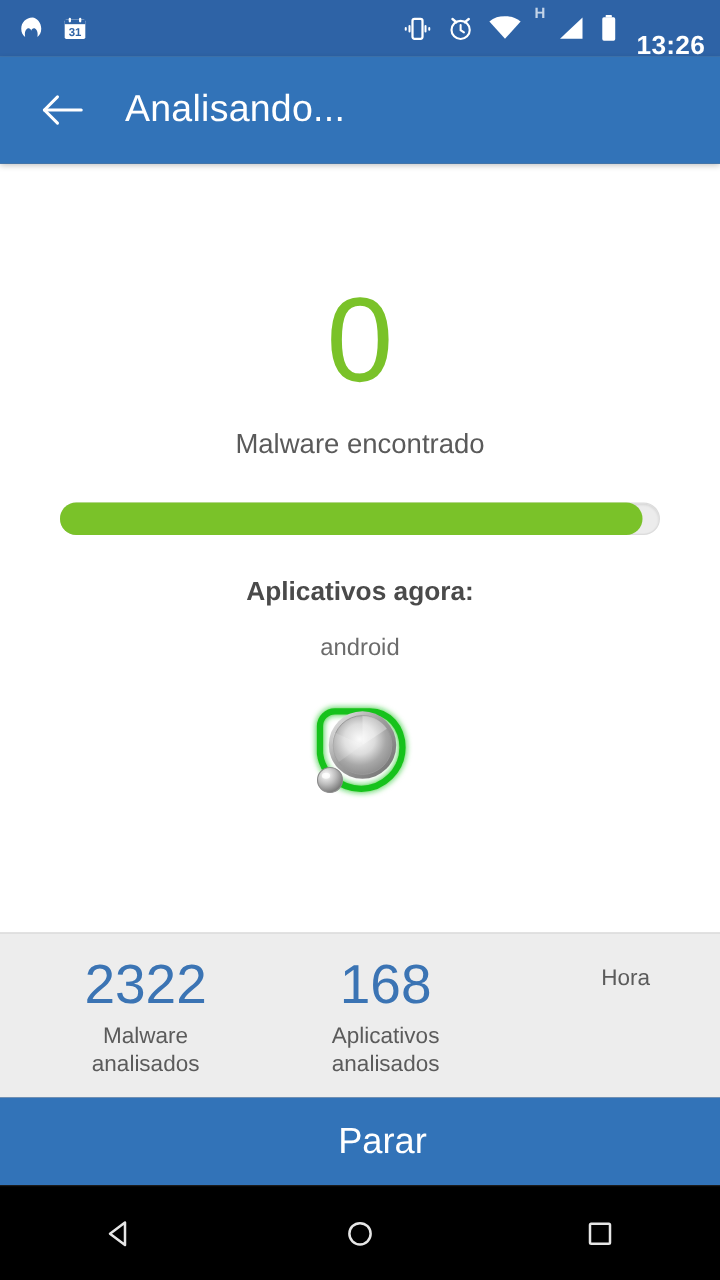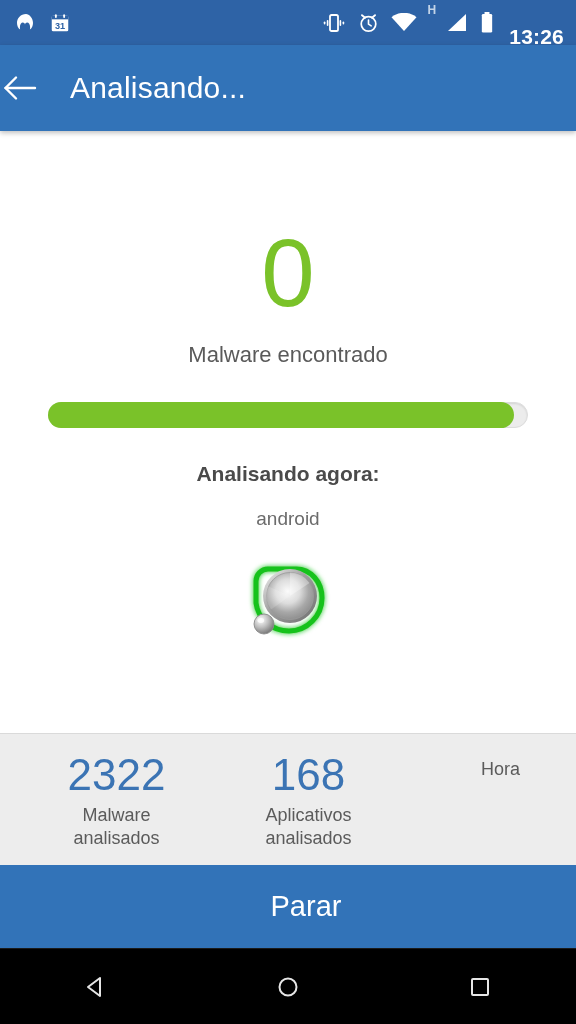--- a/index.html
+++ b/index.html
@@ -31,20 +31,21 @@
     color:#ffffff; font-size:21px; font-weight:bold;
     letter-spacing:0.2px; margin-left:4px;margin-top:28px;
   }
   .hsign { color:#c3d4e8; font-size:12px; font-weight:bold; align-self:flex-start; margin-top:6px; }
 
   
   .app-bar {
     height:86px;
     background:#3273B8;
     display:flex; align-items:center;
+    padding-left:30px;
     flex:0 0 auto;
     box-shadow:0 2px 5px rgba(0,0,0,0.25);
     z-index:5;
   }
   .back-btn {
     width:40px; height:40px;
     display:flex; align-items:center; justify-content:center;
     cursor:pointer;
   }
   .app-title {
@@ -135,21 +136,21 @@
     font-size:18px;
     color:#5b5b5b;
     text-align:center;
     line-height:1.25;
     white-space:pre-line;
   }
 
   
   .stop-btn {
     flex:0 0 auto;
-    height:83px;
+    height:70px;
     background:#3273B8;
     color:#ffffff;
     display:flex; align-items:center; justify-content:center;
     font-size:29px;
     cursor:pointer;
     border:none; width:100%;
     font-family:"Liberation Sans", sans-serif;
     padding-left:36px;
   }
 
@@ -241,21 +242,21 @@
   <div class="scan-body">
 
     <div class="malware-count">0</div>
     <div class="malware-label">Malware encontrado</div>
 
     <div class="progress-wrap">
       <div class="progress-track"></div>
       <div class="progress-fill" id="progress-fill" style="width: 97%;"></div>
     </div>
 
-    <div class="scan-now-label">Analisando agora:</div>
+    <div class="scan-now-label">Aplicativos agora:</div>
     <div class="scan-now-value">android</div>
 
     <div class="scan-icon-wrap">
       <svg width="96" height="96" viewBox="0 0 96 96">
         <defs>
           <radialGradient id="discGrad" cx="45%" cy="40%" r="62%">
             <stop offset="0%" stop-color="#fbfbfb"></stop>
             <stop offset="42%" stop-color="#dcdcdc"></stop>
             <stop offset="72%" stop-color="#a8a8a8"></stop>
             <stop offset="100%" stop-color="#8e8e8e"></stop>

